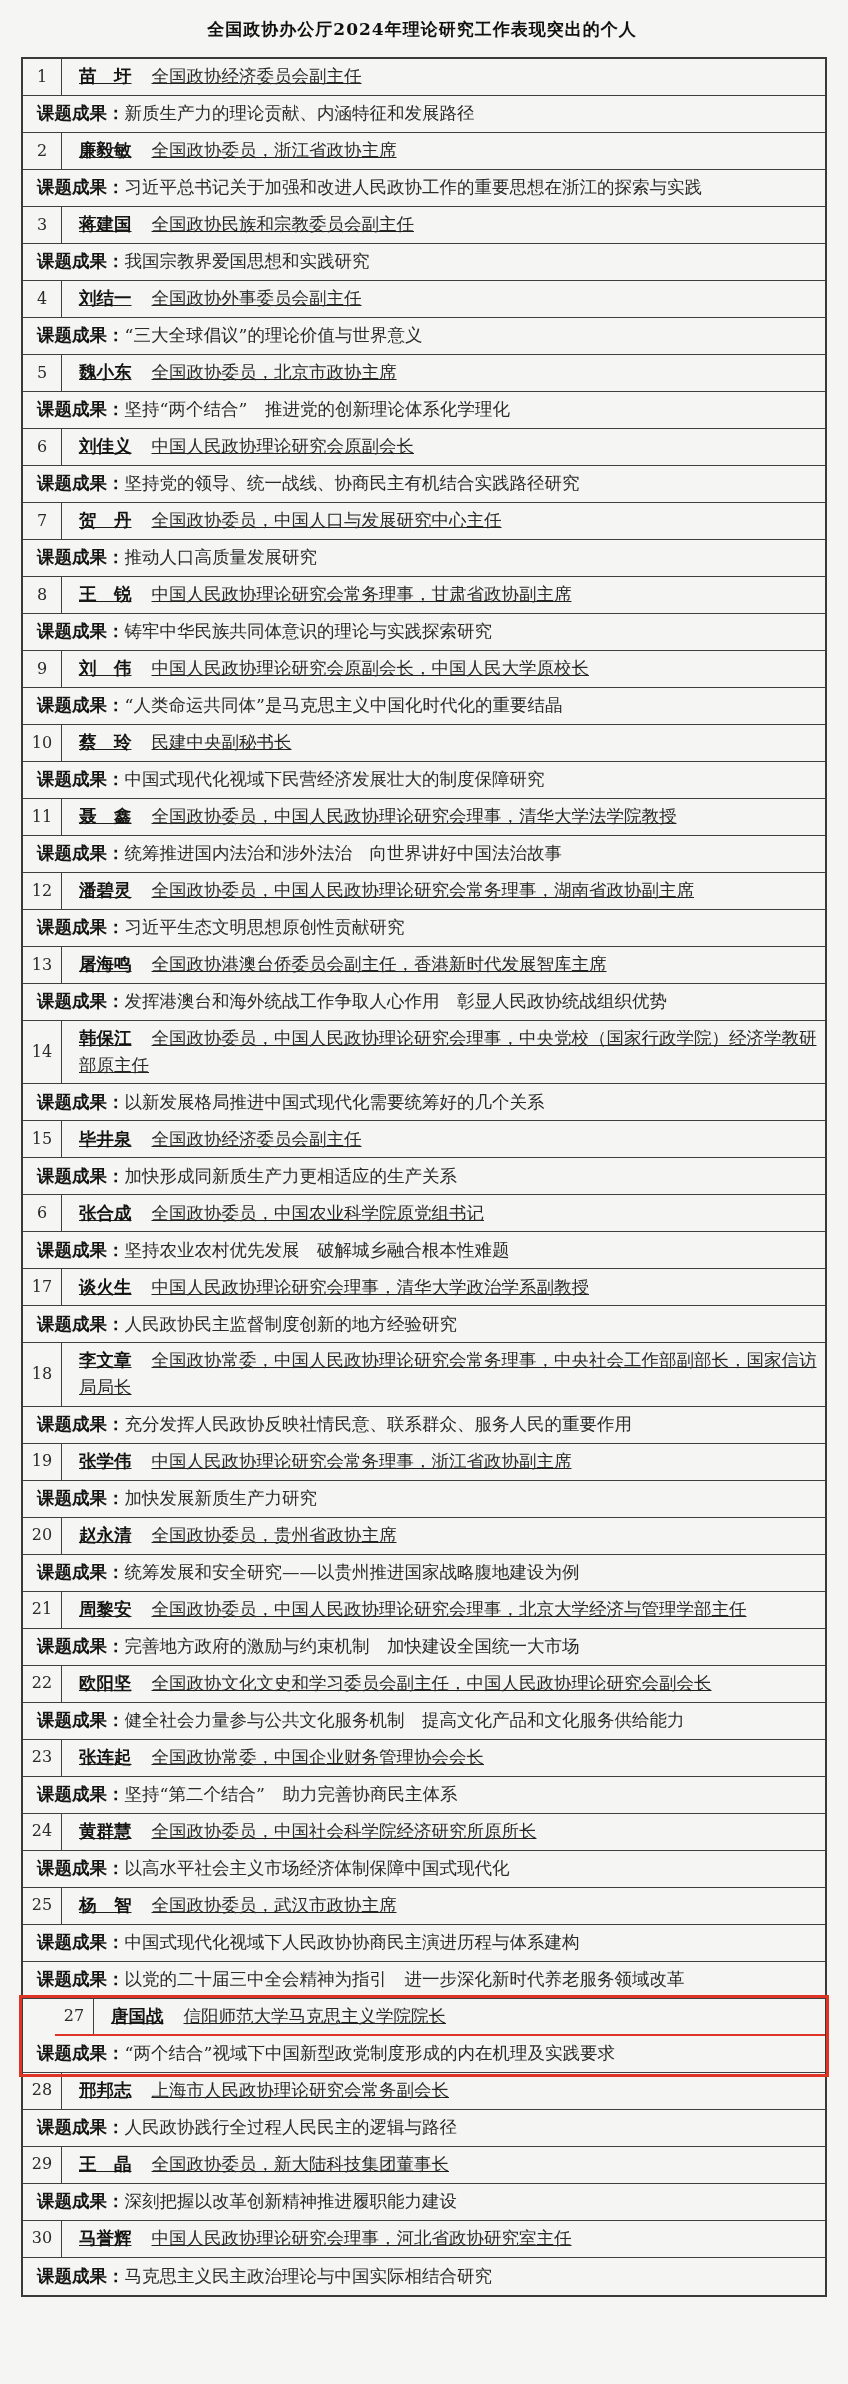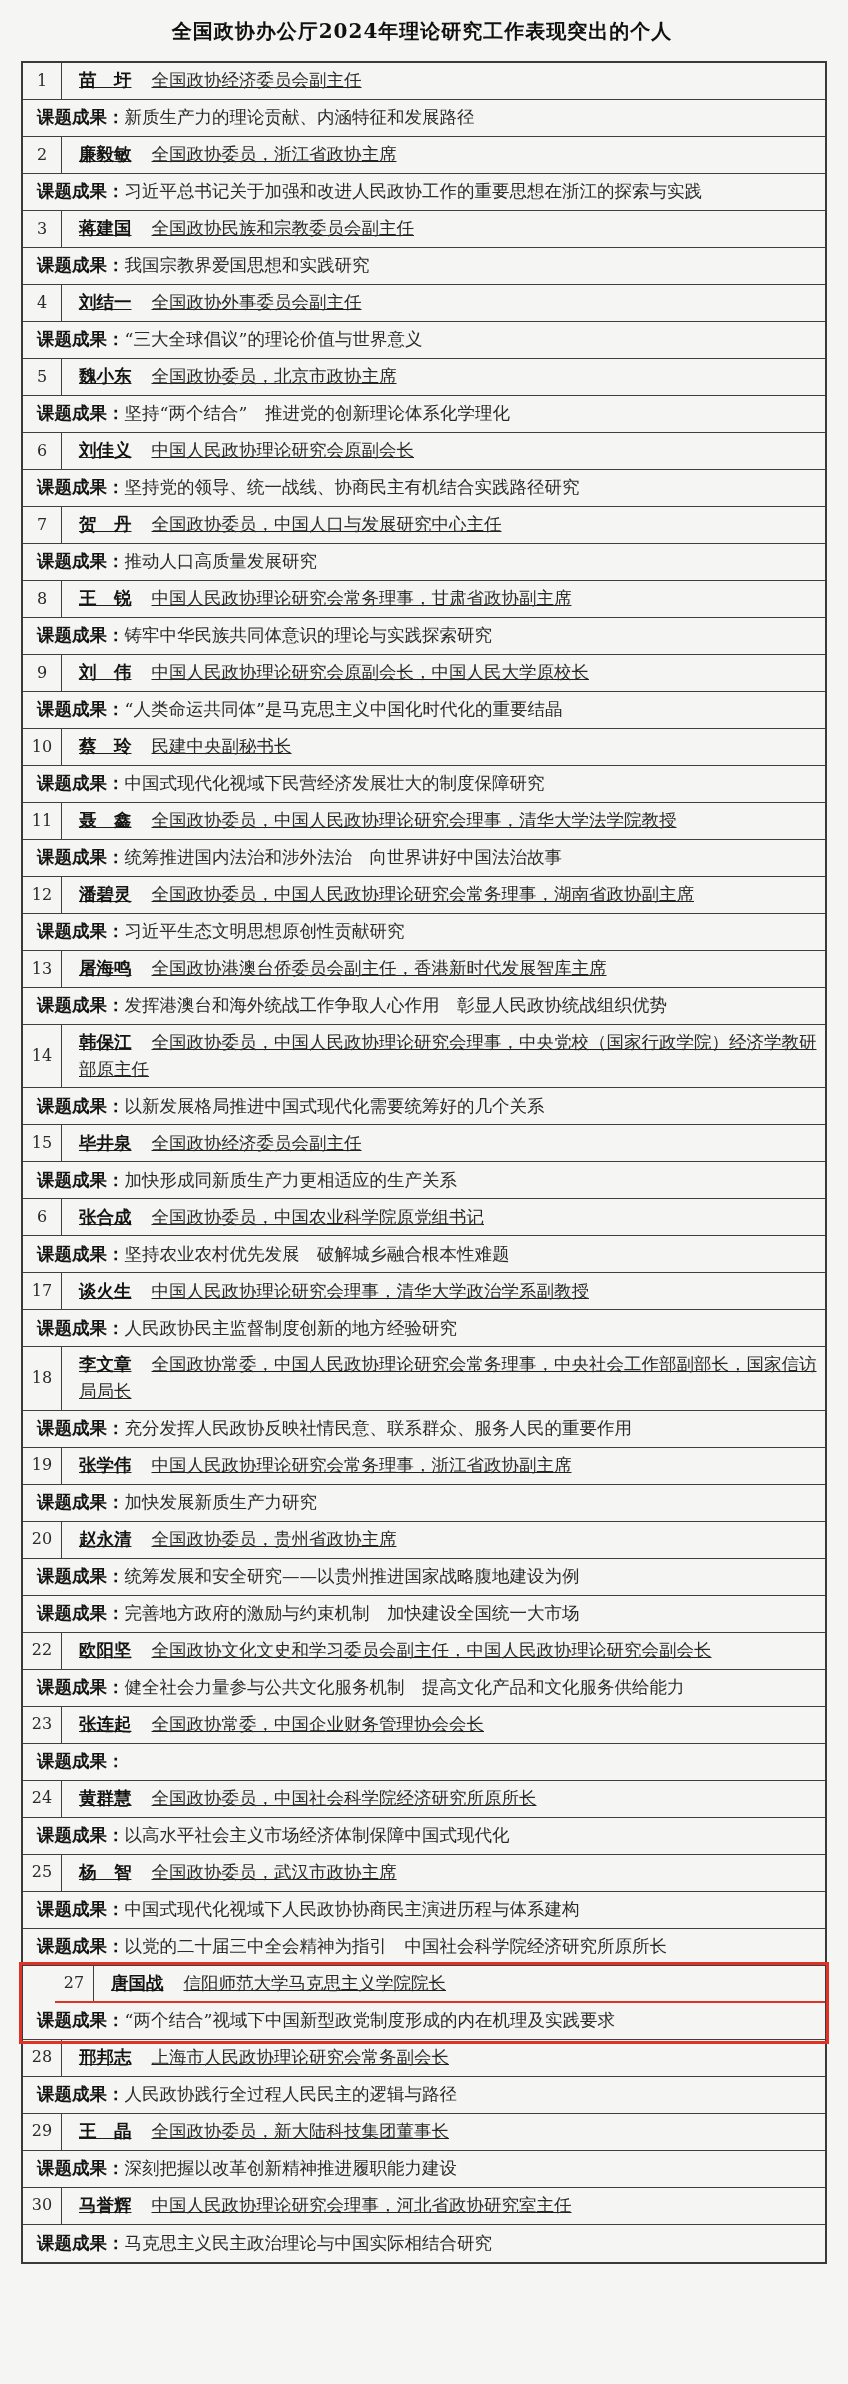--- a/index.html
+++ b/index.html
@@ -10,21 +10,21 @@
     color: #1f1f1f;
   }
   body {
     width: 848px;
     min-height: 2384px;
     box-sizing: border-box;
     padding: 14px 0 120px 0;
   }
   .page-title {
     text-align: center;
-    font-size: 20px;
+    font-size: 17px;
     font-weight: bold;
     letter-spacing: 1px;
     margin: 4px 4px 16px 0;
     color: #111;
   }
   .roster {
     margin: 0 21px;
     border: 2px solid #3a3a3a;
   }
   .entry { background: transparent; }
@@ -338,20 +338,26 @@
         <span class="person-name">赵永清</span><span class="person-title">全国政协委员，贵州省政协主席</span>
       </div>
     </div>
     <div class="row result-row">
       <span class="result-label">课题成果：</span>
         <span class="result-text">统筹发展和安全研究——以贵州推进国家战略腹地建设为例</span>
     </div>
   </div>
 
   <div class="entry">
+    <div class="row name-row">
+      <div class="num-cell">21</div>
+      <div class="person-cell">
+        <span class="person-name">周黎安</span><span class="person-title">全国政协委员，中国人民政协理论研究会理事，北京大学经济与管理学部主任</span>
+      </div>
+    </div>
     <div class="row result-row">
       <span class="result-label">课题成果：</span>
         <span class="result-text">完善地方政府的激励与约束机制　加快建设全国统一大市场</span>
     </div>
   </div>
 
   <div class="entry">
     <div class="row name-row">
       <div class="num-cell">22</div>
       <div class="person-cell">
@@ -366,20 +372,21 @@
 
   <div class="entry">
     <div class="row name-row">
       <div class="num-cell">23</div>
       <div class="person-cell">
         <span class="person-name">张连起</span><span class="person-title">全国政协常委，中国企业财务管理协会会长</span>
       </div>
     </div>
     <div class="row result-row">
       <span class="result-label">课题成果：</span>
+        <span class="result-text">坚持“第二个结合”　助力完善协商民主体系</span>
     </div>
   </div>
 
   <div class="entry">
     <div class="row name-row">
       <div class="num-cell">24</div>
       <div class="person-cell">
         <span class="person-name">黄群慧</span><span class="person-title">全国政协委员，中国社会科学院经济研究所原所长</span>
       </div>
     </div>
@@ -398,21 +405,21 @@
     </div>
     <div class="row result-row">
       <span class="result-label">课题成果：</span>
         <span class="result-text">中国式现代化视域下人民政协协商民主演进历程与体系建构</span>
     </div>
   </div>
 
   <div class="entry">
     <div class="row result-row">
       <span class="result-label">课题成果：</span>
-        <span class="result-text">以党的二十届三中全会精神为指引　中国社会科学院经济研究所原所长</span>
+        <span class="result-text">以党的二十届三中全会精神为指引　进一步深化新时代养老服务领域改革</span>
     </div>
   </div>
 
   <div class="entry hl">
     <div class="row name-row">
       <div class="num-cell">27</div>
       <div class="person-cell">
         <span class="person-name">唐国战</span><span class="person-title">信阳师范大学马克思主义学院院长</span>
       </div>
     </div>

